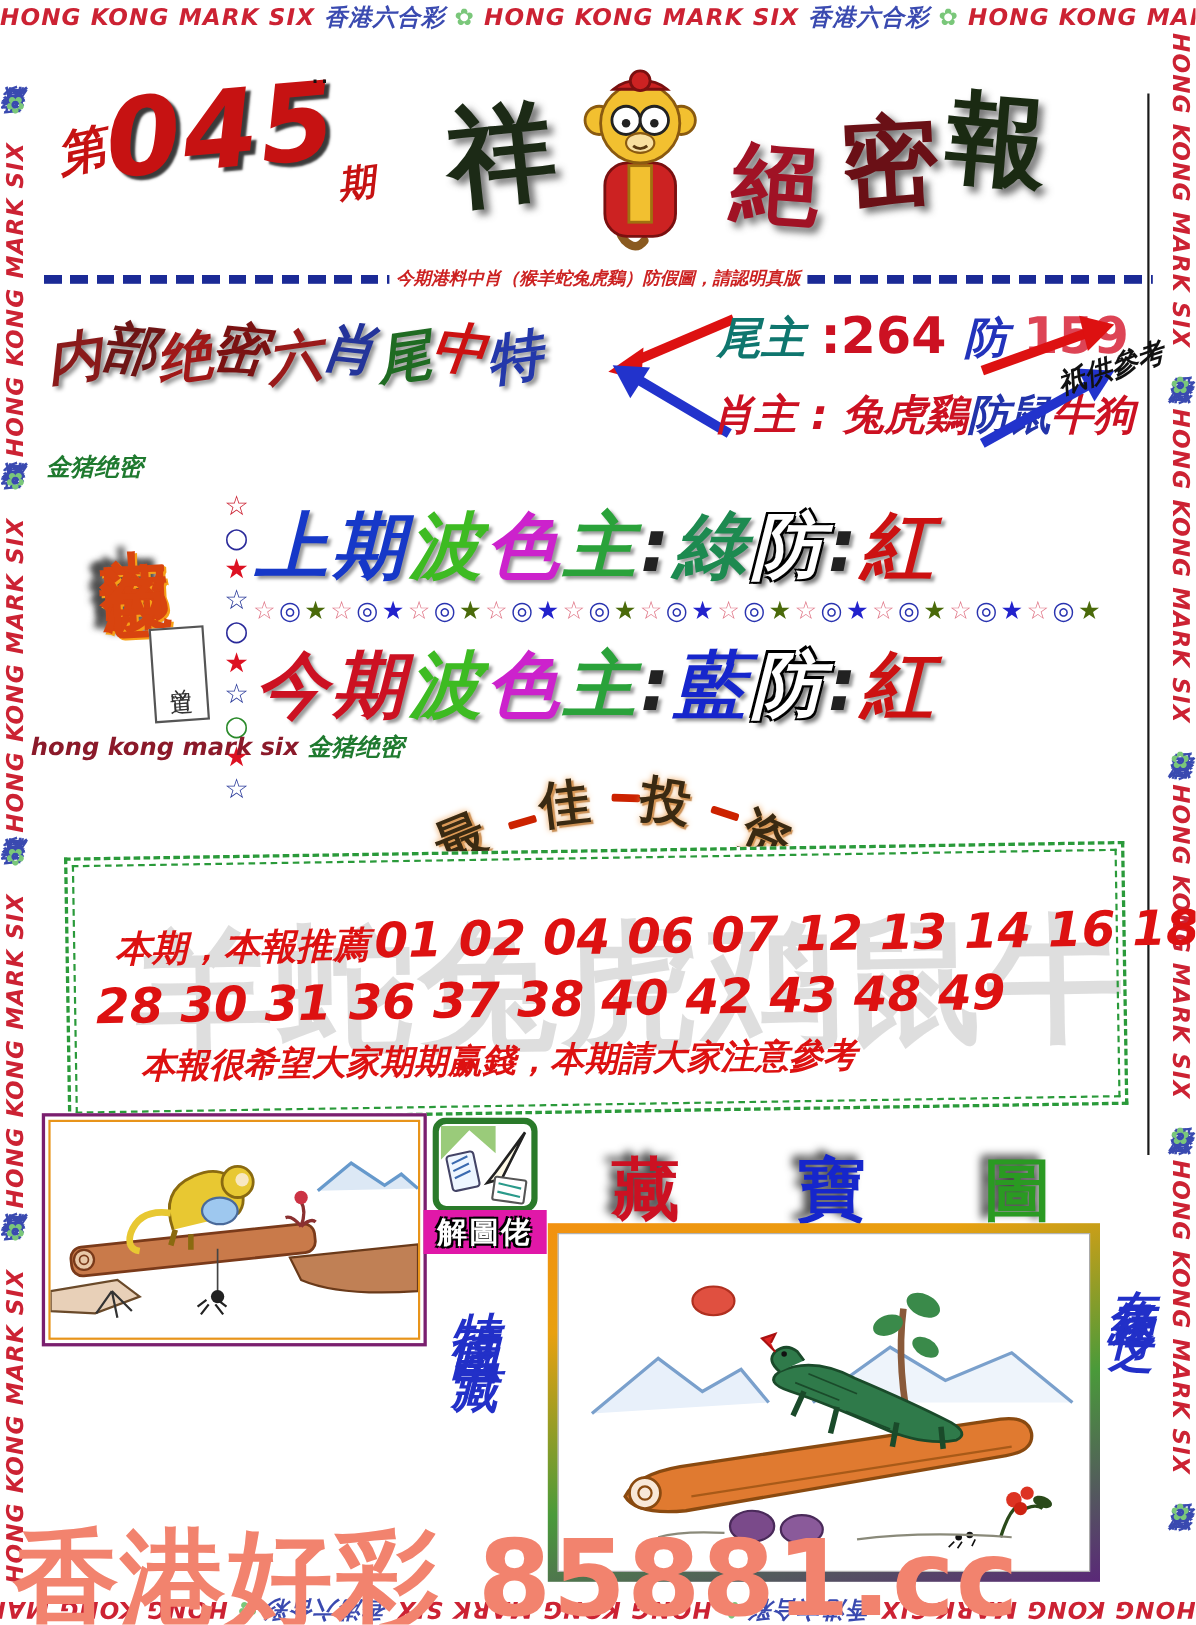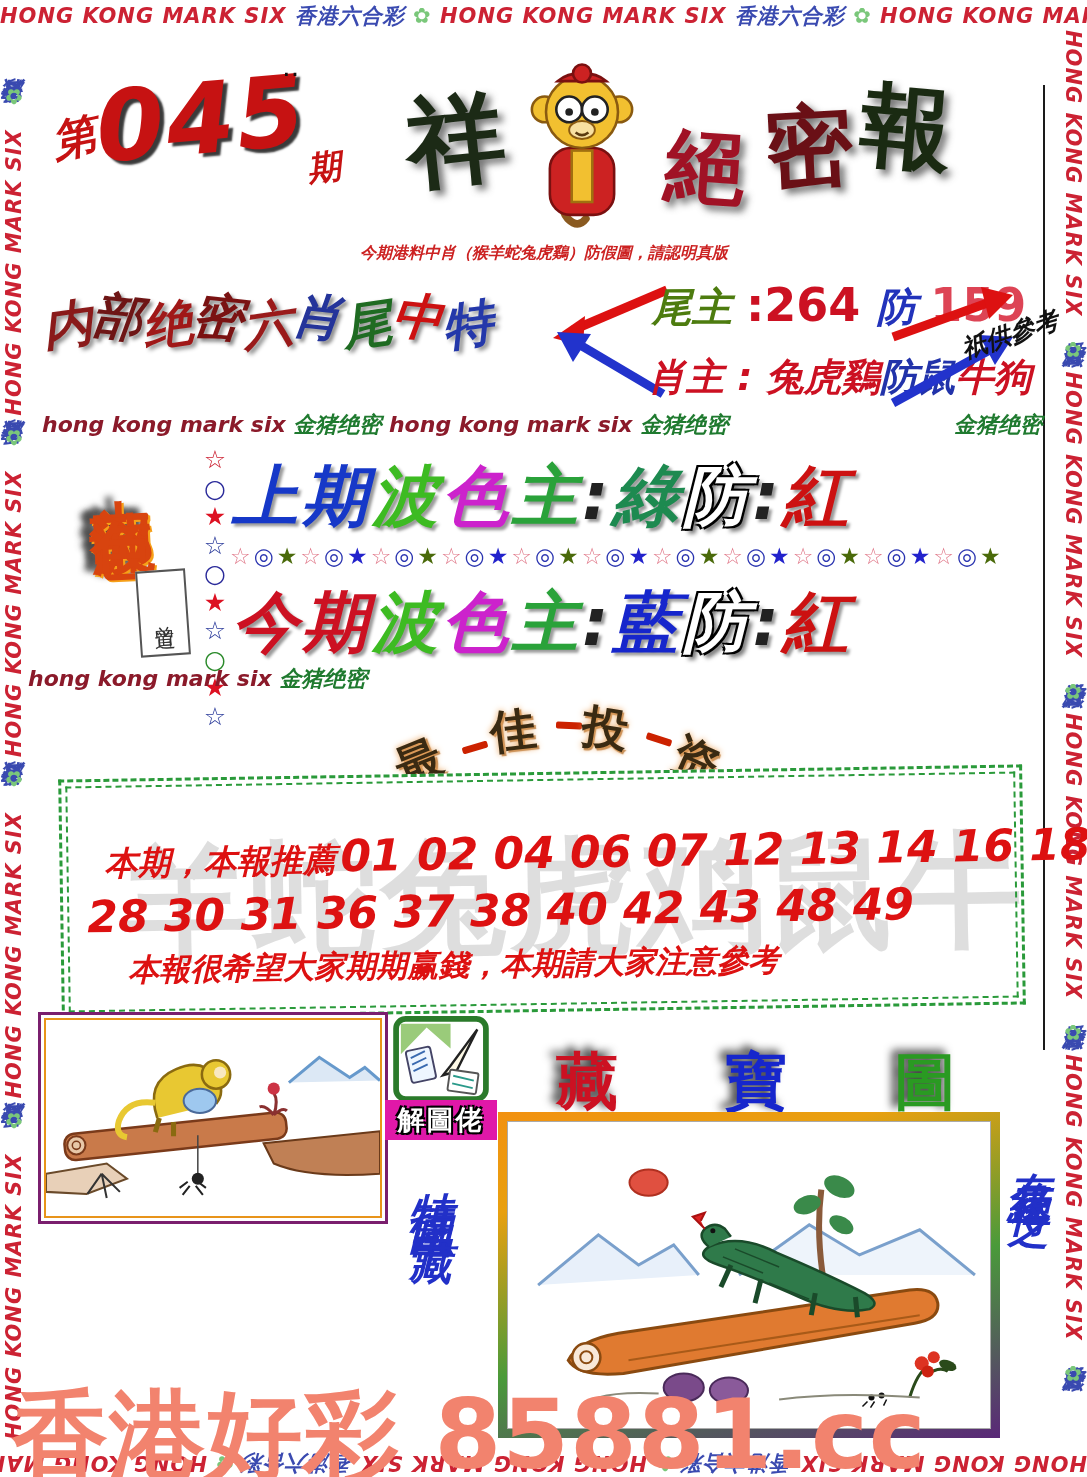--- a/index.html
+++ b/index.html
@@ -30,21 +30,21 @@
   .main-title .tc1{font-size:82px;transform:rotate(4deg) translateY(55px);margin-left:8px;}
   .main-title .tc2{font-size:88px;transform:rotate(-3deg) translateY(30px);margin-left:12px;}
   .main-title .tc3{font-size:92px;transform:rotate(5deg) translateY(8px);margin-left:10px;}
   .title-monkey{width:150px;height:180px;flex:0 0 auto;margin:0 4px;}
 
   .subtitle{position:absolute;left:160px;top:194px;width:900px;text-align:center;font-size:37px;
     font-weight:bold;white-space:nowrap;}
   .subtitle .star{color:#dd1122;}
   .subtitle .txt{color:#a85050;text-shadow:3px 3px 3px #999;}
 
-  .notice-line{position:absolute;left:40px;top:243px;width:1008px;display:flex;align-items:center;flex-direction:column;}
+  .notice-line{position:absolute;left:40px;top:243px;width:1008px;display:flex;align-items:center;}
   .notice-line .dash{flex:1;height:8px;background:repeating-linear-gradient(90deg,#1b2a96 0 16px,transparent 16px 24px);}
   .notice-line .txt{color:#cc2222;font-size:16px;font-weight:bold;font-style:italic;white-space:nowrap;padding:0 6px;}
 
   
   .tips-title{position:absolute;left:42px;top:288px;width:500px;font-size:50px;font-weight:bold;font-style:italic;
     white-space:nowrap;}
   .tips-title span{display:inline-block;text-shadow:3px 3px 4px #888;}
   .tips-title span:nth-child(odd){transform:rotate(-8deg) translateY(4px);}
   .tips-title span:nth-child(even){transform:rotate(6deg) translateY(-4px);}
   .arrows{position:absolute;}
@@ -175,33 +175,32 @@
 
   <div class="tips-title"><span style="color: rgb(138, 26, 26);">内</span><span style="color: rgb(110, 21, 21);">部</span><span style="color: rgb(160, 24, 24);">绝</span><span style="color: rgb(122, 18, 18);">密</span><span style="color: rgb(154, 26, 26);">六</span><span style="color: rgb(36, 52, 154);">肖</span><span style="color: rgb(31, 107, 34);">尾</span><span style="color: rgb(204, 17, 17);">中</span><span style="color: rgb(36, 56, 170);">特</span></div>
 
   <svg class="arrows" style="left:545px;top:272px;" width="130" height="135" viewBox="0 0 130 135">
     <line x1="122" y1="18" x2="28" y2="58" stroke="#dd1111" stroke-width="9"></line>
     <polygon points="8,66 40,44 38,74" fill="#dd1111"></polygon>
     <line x1="118" y1="122" x2="30" y2="70" stroke="#2233cc" stroke-width="9"></line>
     <polygon points="12,60 46,62 28,90" fill="#2233cc"></polygon>
   </svg>
 
-  <div class="tail-line"><span class="cur" style="color: #4d7c0f;">尾主 </span><span class="num" style="color: rgb(204, 17, 34);">:264 </span><span class="cur" style="color: rgb(34, 51, 187);">防 </span><span class="num" style="color: rgb(221, 68, 85);">159</span></div>
+  <div class="tail-line"><span class="cur" style="color: #0f766e;">尾主 </span><span class="num" style="color: rgb(204, 17, 34);">:264 </span><span class="cur" style="color: rgb(34, 51, 187);">防 </span><span class="num" style="color: rgb(221, 68, 85);">159</span></div>
   <div class="zodiac-line"><span style="color: rgb(204, 17, 34);">肖主 : </span><span style="color: rgb(204, 17, 34);">兔虎鷄</span><span style="color: rgb(34, 51, 170);">防鼠</span><span style="color: rgb(204, 17, 34);">牛狗</span></div>
 
   <svg class="arrows" style="left:885px;top:285px;" width="135" height="125" viewBox="0 0 135 125">
     <line x1="8" y1="52" x2="108" y2="16" stroke="#dd1111" stroke-width="9"></line>
     <polygon points="128,10 96,2 104,34" fill="#dd1111"></polygon>
     <line x1="8" y1="118" x2="110" y2="62" stroke="#2233cc" stroke-width="9"></line>
     <polygon points="128,52 94,50 110,80" fill="#2233cc"></polygon>
   </svg>
   <div class="ref-note">祇供參考</div>
 
   <div class="marquee marquee1">
-    <span><span style="color: rgb(139, 26, 42);">hong kong mark six </span><span style="color: rgb(31, 122, 47);">金猪绝密 </span><span style="color: rgb(139, 26, 42);">hong kong mark six </span><span style="color: rgb(31, 122, 47);">金猪绝密</span></span>
     <span><span style="color: rgb(31, 122, 47);">金猪绝密</span></span>
   </div>
 
   <div class="wave-vertical">内部波色</div>
   <div class="seal">曾道</div>
   <div class="symbol-column">
       <span style="color: rgb(204, 34, 51);">☆</span>
       <span style="color: rgb(42, 42, 154);">○</span>
       <span style="color: rgb(221, 17, 34);">★</span>
       <span style="color: rgb(42, 58, 154);">☆</span>

